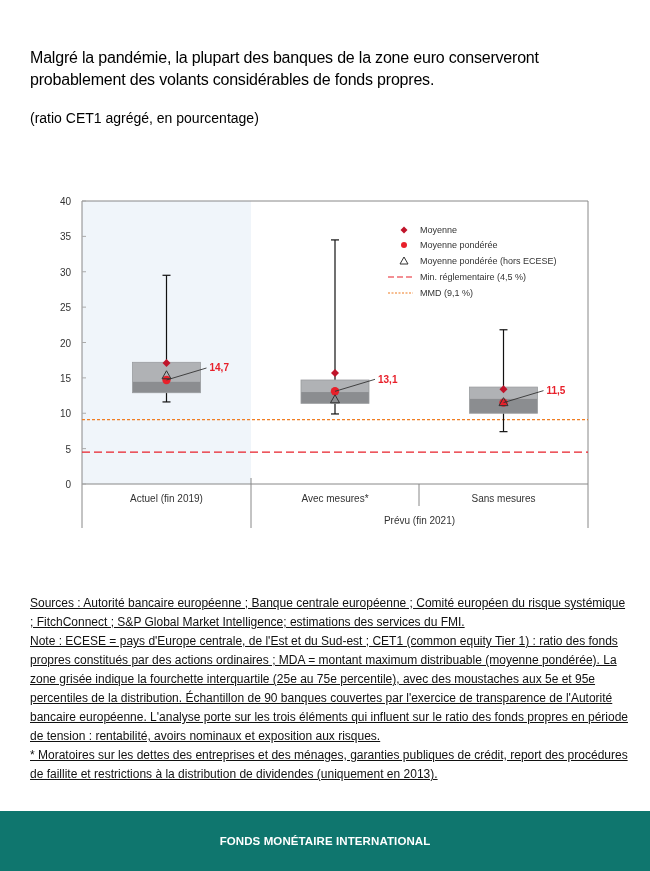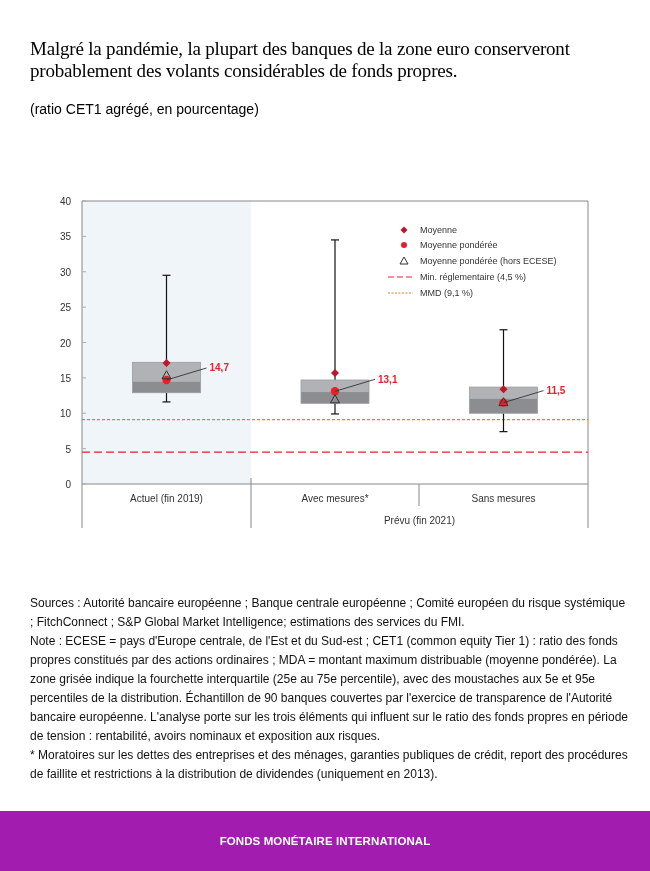--- a/index.html
+++ b/index.html
@@ -1,28 +1,28 @@
 <!DOCTYPE html>
 <html><head>
 <meta charset="utf-8">
 <style>
   html, body { margin: 0; padding: 0; background: #ffffff; }
   body { width: 650px; height: 871px; position: relative; overflow: hidden; font-family: "Liberation Sans", "DejaVu Sans", sans-serif; color: #000; }
   .header { position: absolute; left: 30px; top: 30px; width: 600px; }
   .title { font-size: 22px; font-weight: bold; line-height: 26px; letter-spacing: -0.2px; }
-  .subtitle { font-size: 19px; line-height: 22px; margin-top: 8px; letter-spacing: -0.2px; font-family: Liberation Serif, serif; }
+  .subtitle { font-size: 16px; line-height: 22px; margin-top: 17px; letter-spacing: -0.2px; }
   .units { font-size: 14px; line-height: 18px; margin-top: 18px; }
   .chart { position: absolute; left: 0; top: 185px; width: 650px; height: 360px; }
   .chart svg { display: block; }
   .axis-text { font-family: "Liberation Sans", sans-serif; font-size: 10px; fill: #333; }
   .legend-text { font-family: "Liberation Sans", sans-serif; font-size: 9px; fill: #333; }
   .label-red { font-family: "Liberation Sans", sans-serif; font-size: 10px; font-weight: bold; fill: #e8202a; }
   .notes { position: absolute; left: 30px; top: 594px; width: 600px; font-size: 12px; line-height: 19px; color: #111; }
-  .notes p { margin: 0; }
-  .footer { position: absolute; left: 0; top: 811px; width: 650px; height: 60px; background: #a21caf; display: flex; align-items: center; justify-content: center; }
+  .notes p { margin: 0; text-decoration: underline; }
+  .footer { position: absolute; left: 0; top: 811px; width: 650px; height: 60px; background: #0f766e; display: flex; align-items: center; justify-content: center; }
   .footer span { color: #fff; font-size: 11.5px; font-weight: bold; letter-spacing: 0.1px; }
 </style>
 </head>
 <body>
 
 <div class="header">
   <div class="subtitle">Malgré la pandémie, la plupart des banques de la zone euro conserveront probablement des volants considérables de fonds propres.</div>
   <div class="units">(ratio CET1 agrégé, en pourcentage)</div>
 </div>
 

